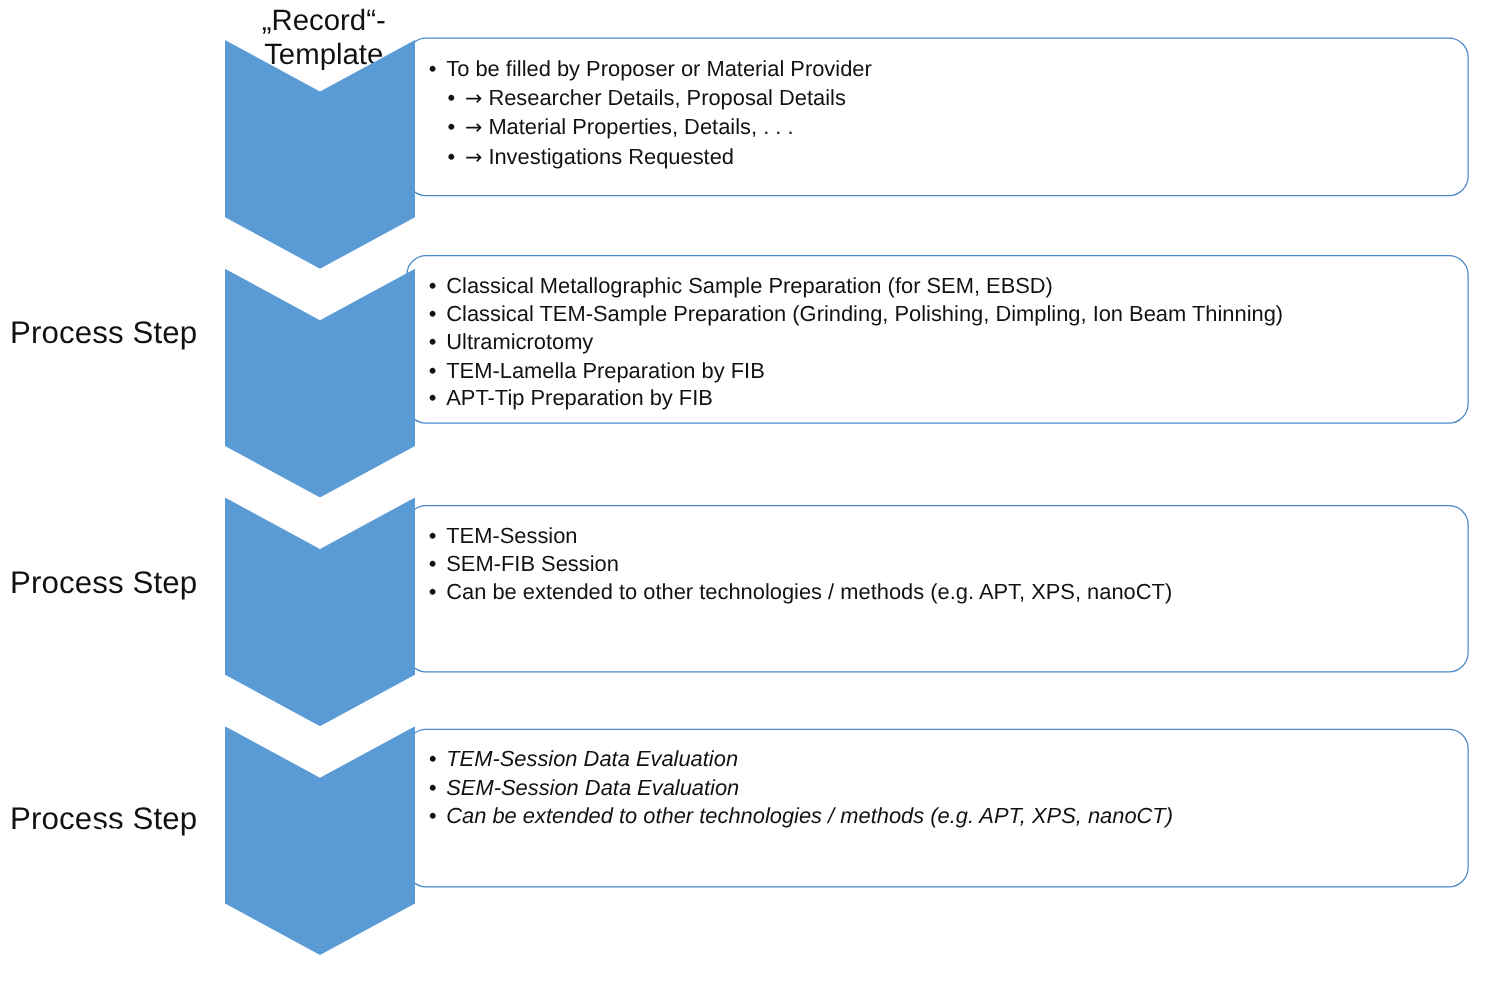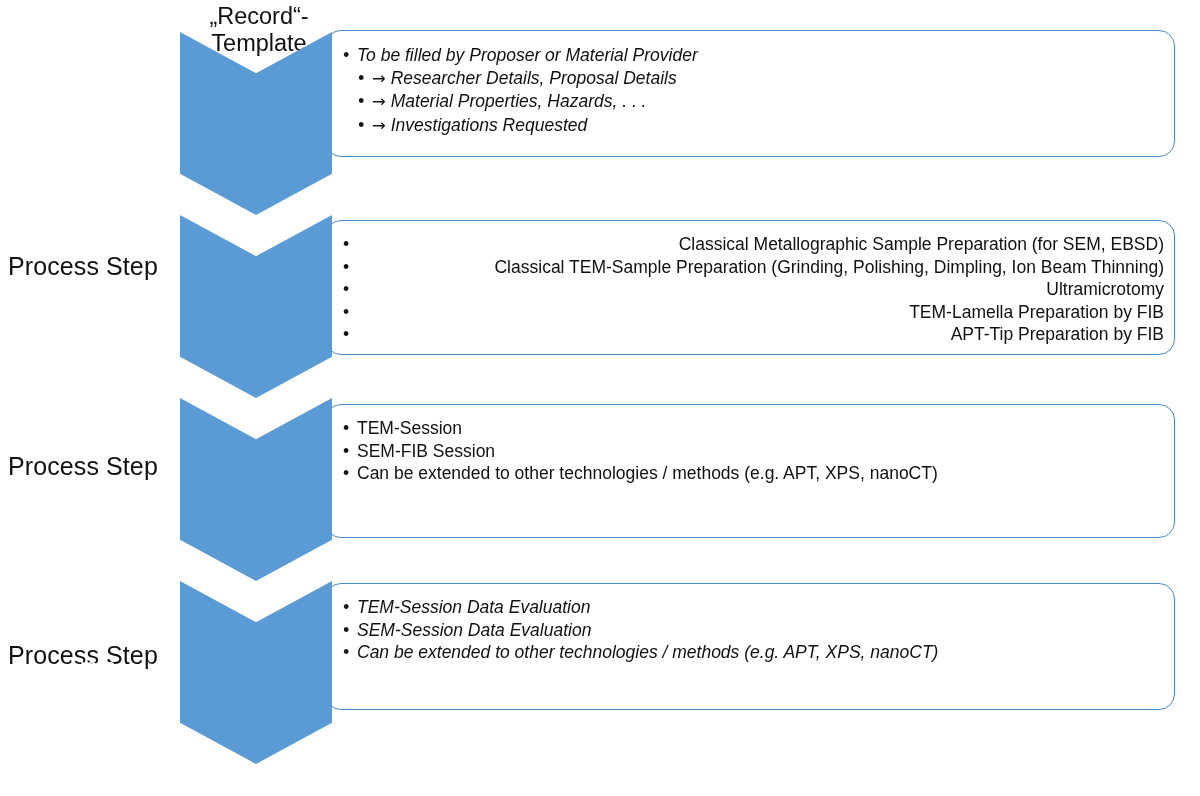--- a/index.html
+++ b/index.html
@@ -124,34 +124,34 @@
   <div class="process-label" style="top:252px;">Process Step</div>
   <div class="process-label" style="top:452px;">Process Step</div>
   <div class="process-label" style="top:641px;">Process Step</div>
 
   <div class="chevron" style="top:32px; height:183px;"></div>
   <div class="chevron-label" style="top:104px;">
     <div>Sample</div>
     <div>Questionnaire</div>
   </div>
   <div class="content-box" style="top:30px; height:127px;">
-    <ul class="bullets" style="top:13px;font-style:italic;">
+    <ul class="bullets" style="top:13px;">
       <li><span>To be filled by Proposer or Material Provider</span></li>
       <li class="indent"><span class="arrow-glyph">→</span> <span>Researcher Details, Proposal Details</span></li>
-      <li class="indent"><span class="arrow-glyph">→</span> <span>Material Properties, Hazards, . . .</span></li>
+      <li class="indent"><span class="arrow-glyph">→</span> <span>Material Properties, Details, . . .</span></li>
       <li class="indent"><span class="arrow-glyph">→</span> <span>Investigations Requested</span></li>
     </ul>
   </div>
 
   <div class="chevron" style="top:215px; height:183px;"></div>
   <div class="chevron-label" style="top:287px;">
     <div>Sample</div>
     <div>Preparation</div>
   </div>
-  <div class="content-box" style="top:220px; height:135px;text-align:right;">
+  <div class="content-box" style="top:204px; height:135px;">
     <ul class="bullets" style="top:12px;">
       <li><span>Classical Metallographic Sample Preparation (for SEM, EBSD)</span></li>
       <li><span>Classical TEM-Sample Preparation (Grinding, Polishing, Dimpling, Ion Beam Thinning)</span></li>
       <li><span>Ultramicrotomy</span></li>
       <li><span>TEM-Lamella Preparation by  FIB</span></li>
       <li><span>APT-Tip Preparation by FIB</span></li>
     </ul>
   </div>
 
   <div class="chevron" style="top:398px; height:183px;"></div>

